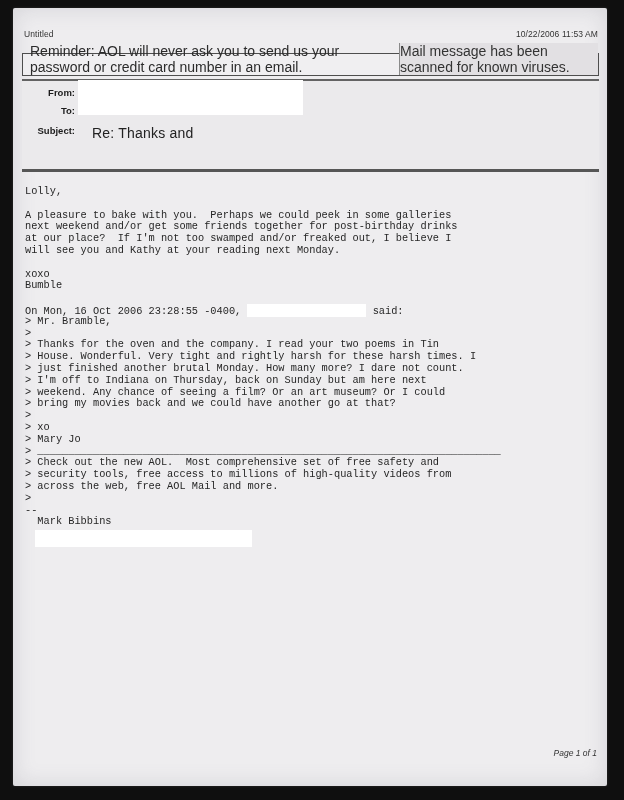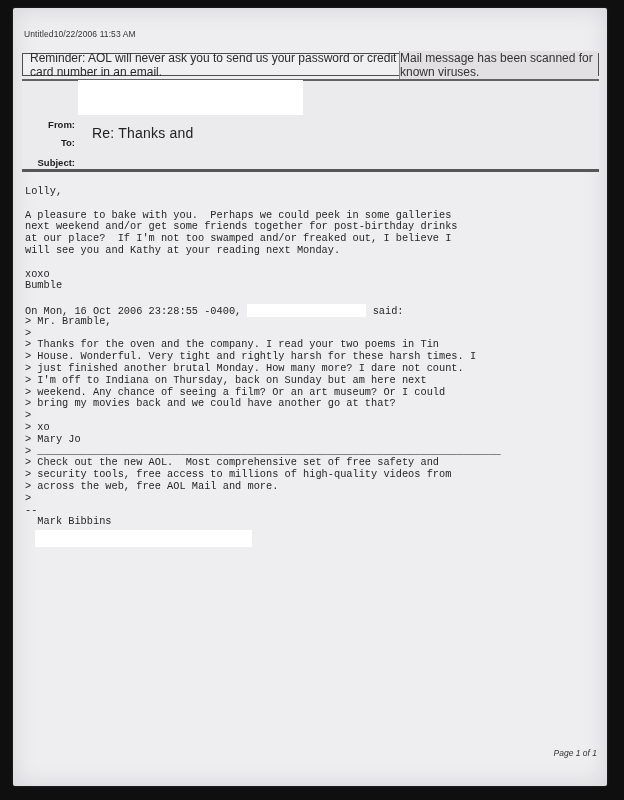--- a/index.html
+++ b/index.html
@@ -14,31 +14,31 @@
     position: absolute; left: 13px; top: 8px;
     width: 594px; height: 778px;
     background: #eeedef;
     border-radius: 2px;
     box-shadow: inset 0 0 22px rgba(110,110,125,0.20), 0 0 3px rgba(255,255,255,0.12);
     color: #222;
   }
   
   .print-row {
     position: absolute; left: 11px; right: 9px; top: 21px;
-    display: flex; justify-content: flex-start; align-items: baseline;
+    display: flex; justify-content: space-between; align-items: baseline;
     font-size: 8.5px; color: #333; letter-spacing: 0.1px;
   }
   
   .reminder-bar {
     position: absolute; left: 9px; top: 45px;
     width: 577px; height: 23px;
     border: 1px solid #4e4e4e;
     box-sizing: border-box;
-    display: flex; align-items: center;
-    font-size: 12px; color: #2b2b2b;
+    display: flex; align-items: flex-end;
+    font-size: 14px; color: #2b2b2b;
     background: #f0eff1;
   }
   .reminder-left {
     width: 376px; box-sizing: border-box;
     display: flex; align-items: center;
     padding-left: 7px;
   }
   .reminder-right {
     flex: 1;
     background: #e2e0e3;
@@ -52,21 +52,21 @@
     width: 577px; height: 93px;
     box-sizing: border-box;
     background: #ebeaec;
     border-top: 2px solid #636363;
     border-bottom: 3px solid #565656;
   }
   .hdr-row { position: absolute; left: 0; width: 100%; display: flex; }
   .hdr-label {
     display: inline-block; width: 53px;
     text-align: right;
-    font-size: 9.5px; font-weight: bold; color: #1c1c1c; margin-top: 32px;
+    font-size: 9.5px; font-weight: bold; color: #1c1c1c;
   }
   .hdr-value {
     margin-left: 17px;
     font-size: 14px; color: #222; letter-spacing: 0.2px;
   }
   .row-from    { top: 6px; }
   .row-to      { top: 24px; }
   .row-subject { top: 44px; }
   .row-date    { top: 63px; }
   .redact-hdr {

